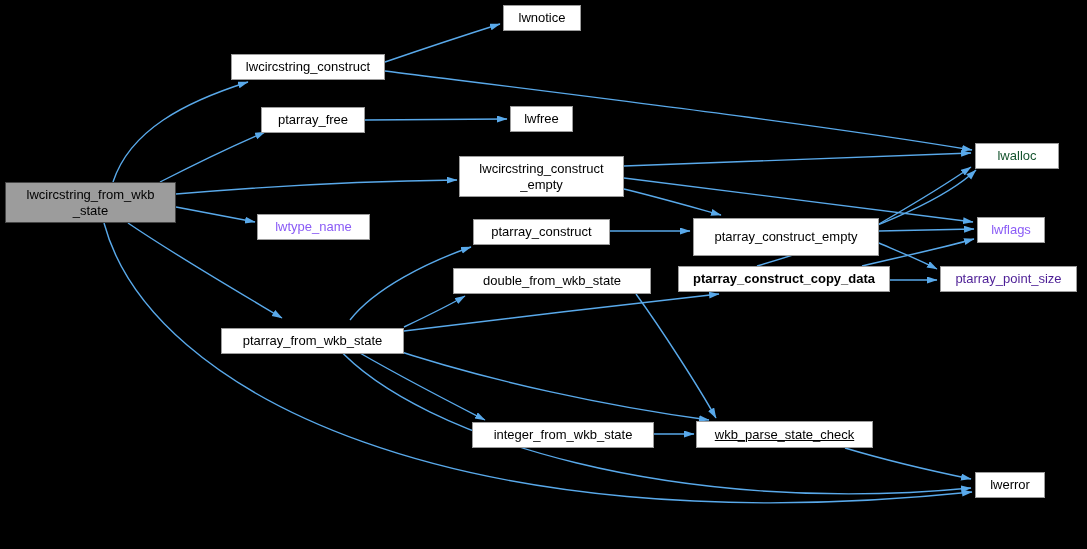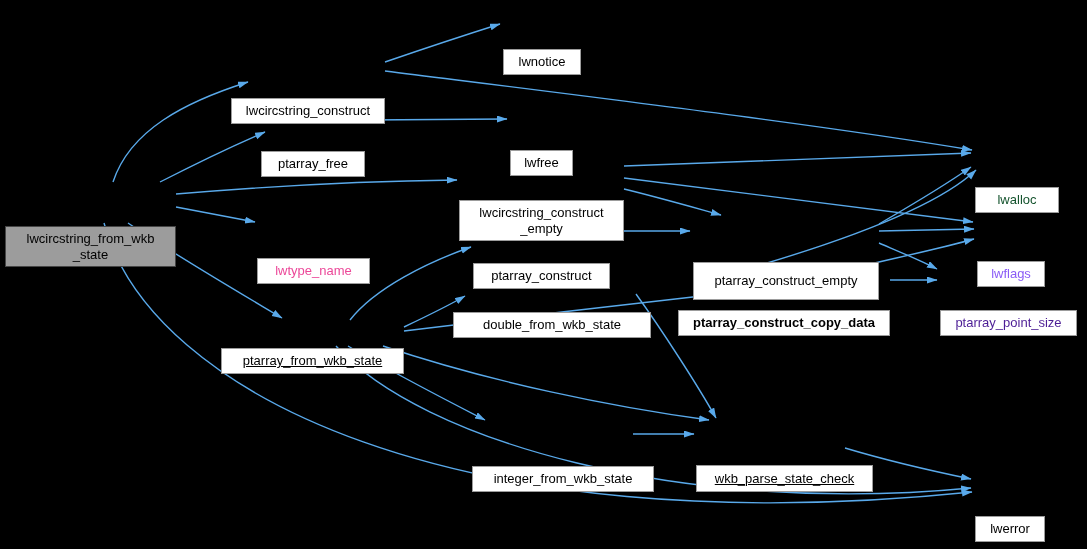--- a/index.html
+++ b/index.html
@@ -13,21 +13,20 @@
   .node{
     position:absolute;
     box-sizing:border-box;
     display:flex;align-items:center;justify-content:center;
     text-align:center;
     font-size:13px;
     line-height:1.2;
     white-space:pre-line;
     cursor:pointer;
     padding:0 2px;
-    margin-top:44px;
   }
   .edge{fill:none;stroke-width:1.4px;}
 </style>
 </head>
 <body>
 
 <div id="canvas" style="background: rgb(0, 0, 0);">
   <svg id="edge-layer" viewBox="0 0 1087 549" xmlns="http://www.w3.org/2000/svg">
     <defs>
       <marker id="arrowhead" markerUnits="userSpaceOnUse" markerWidth="11" markerHeight="8" refX="10" refY="3.5" orient="auto">
@@ -67,24 +66,24 @@
   </svg>
   <div id="node-layer">
       <div class="node" style="left: 5px; top: 182px; width: 171px; height: 41px; background: rgb(156, 156, 156); border: 1px solid rgb(69, 69, 69); color: rgb(0, 0, 0);">lwcircstring_from_wkb
 _state</div>
       <div class="node" style="left: 231px; top: 54px; width: 154px; height: 26px; background: rgb(255, 255, 255); border: 1px solid rgb(156, 156, 156); color: rgb(0, 0, 0);">lwcircstring_construct</div>
       <div class="node" style="left: 503px; top: 5px; width: 78px; height: 26px; background: rgb(255, 255, 255); border: 1px solid rgb(156, 156, 156); color: rgb(0, 0, 0);">lwnotice</div>
       <div class="node" style="left: 261px; top: 107px; width: 104px; height: 26px; background: rgb(255, 255, 255); border: 1px solid rgb(156, 156, 156); color: rgb(0, 0, 0);">ptarray_free</div>
       <div class="node" style="left: 510px; top: 106px; width: 63px; height: 26px; background: rgb(255, 255, 255); border: 1px solid rgb(156, 156, 156); color: rgb(0, 0, 0);">lwfree</div>
       <div class="node" style="left: 459px; top: 156px; width: 165px; height: 41px; background: rgb(255, 255, 255); border: 1px solid rgb(156, 156, 156); color: rgb(0, 0, 0);">lwcircstring_construct
 _empty</div>
-      <div class="node" style="left: 257px; top: 214px; width: 113px; height: 26px; background: rgb(255, 255, 255); border: 1px solid rgb(156, 156, 156); color: #ec4899;">lwtype_name</div>
+      <div class="node" style="left: 257px; top: 214px; width: 113px; height: 26px; background: rgb(255, 255, 255); border: 1px solid rgb(156, 156, 156); color: #8b5cf6;">lwtype_name</div>
       <div class="node" style="left: 473px; top: 219px; width: 137px; height: 26px; background: rgb(255, 255, 255); border: 1px solid rgb(156, 156, 156); color: rgb(0, 0, 0);">ptarray_construct</div>
       <div class="node" style="left: 453px; top: 268px; width: 198px; height: 26px; background: rgb(255, 255, 255); border: 1px solid rgb(156, 156, 156); color: rgb(0, 0, 0);">double_from_wkb_state</div>
-      <div class="node" style="left: 221px; top: 304px; width: 183px; height: 26px; background: rgb(255, 255, 255); border: 1px solid rgb(156, 156, 156); color: rgb(0, 0, 0); text-decoration: underline;">ptarray_from_wkb_state</div>
+      <div class="node" style="left: 221px; top: 328px; width: 183px; height: 26px; background: rgb(255, 255, 255); border: 1px solid rgb(156, 156, 156); color: rgb(0, 0, 0);">ptarray_from_wkb_state</div>
       <div class="node" style="left: 693px; top: 218px; width: 186px; height: 38px; background: rgb(255, 255, 255); border: 1px solid rgb(156, 156, 156); color: rgb(0, 0, 0);">ptarray_construct_empty</div>
       <div class="node" style="left: 678px; top: 266px; width: 212px; height: 26px; background: rgb(255, 255, 255); border: 1px solid rgb(156, 156, 156); color: rgb(0, 0, 0); font-weight: bold;">ptarray_construct_copy_data</div>
       <div class="node" style="left: 940px; top: 266px; width: 137px; height: 26px; background: rgb(255, 255, 255); border: 1px solid rgb(156, 156, 156); color: #4c1d95;">ptarray_point_size</div>
       <div class="node" style="left: 975px; top: 143px; width: 84px; height: 26px; background: rgb(255, 255, 255); border: 1px solid rgb(156, 156, 156); color: #14532d;">lwalloc</div>
       <div class="node" style="left: 977px; top: 217px; width: 68px; height: 26px; background: rgb(255, 255, 255); border: 1px solid rgb(156, 156, 156); color: #8b5cf6;">lwflags</div>
       <div class="node" style="left: 472px; top: 422px; width: 182px; height: 26px; background: rgb(255, 255, 255); border: 1px solid rgb(156, 156, 156); color: rgb(0, 0, 0);">integer_from_wkb_state</div>
       <div class="node" style="left: 696px; top: 421px; width: 177px; height: 27px; background: rgb(255, 255, 255); border: 1px solid rgb(156, 156, 156); color: rgb(0, 0, 0); text-decoration: underline;">wkb_parse_state_check</div>
       <div class="node" style="left: 975px; top: 472px; width: 70px; height: 26px; background: rgb(255, 255, 255); border: 1px solid rgb(156, 156, 156); color: rgb(0, 0, 0);">lwerror</div>
     </div>
 </div>

